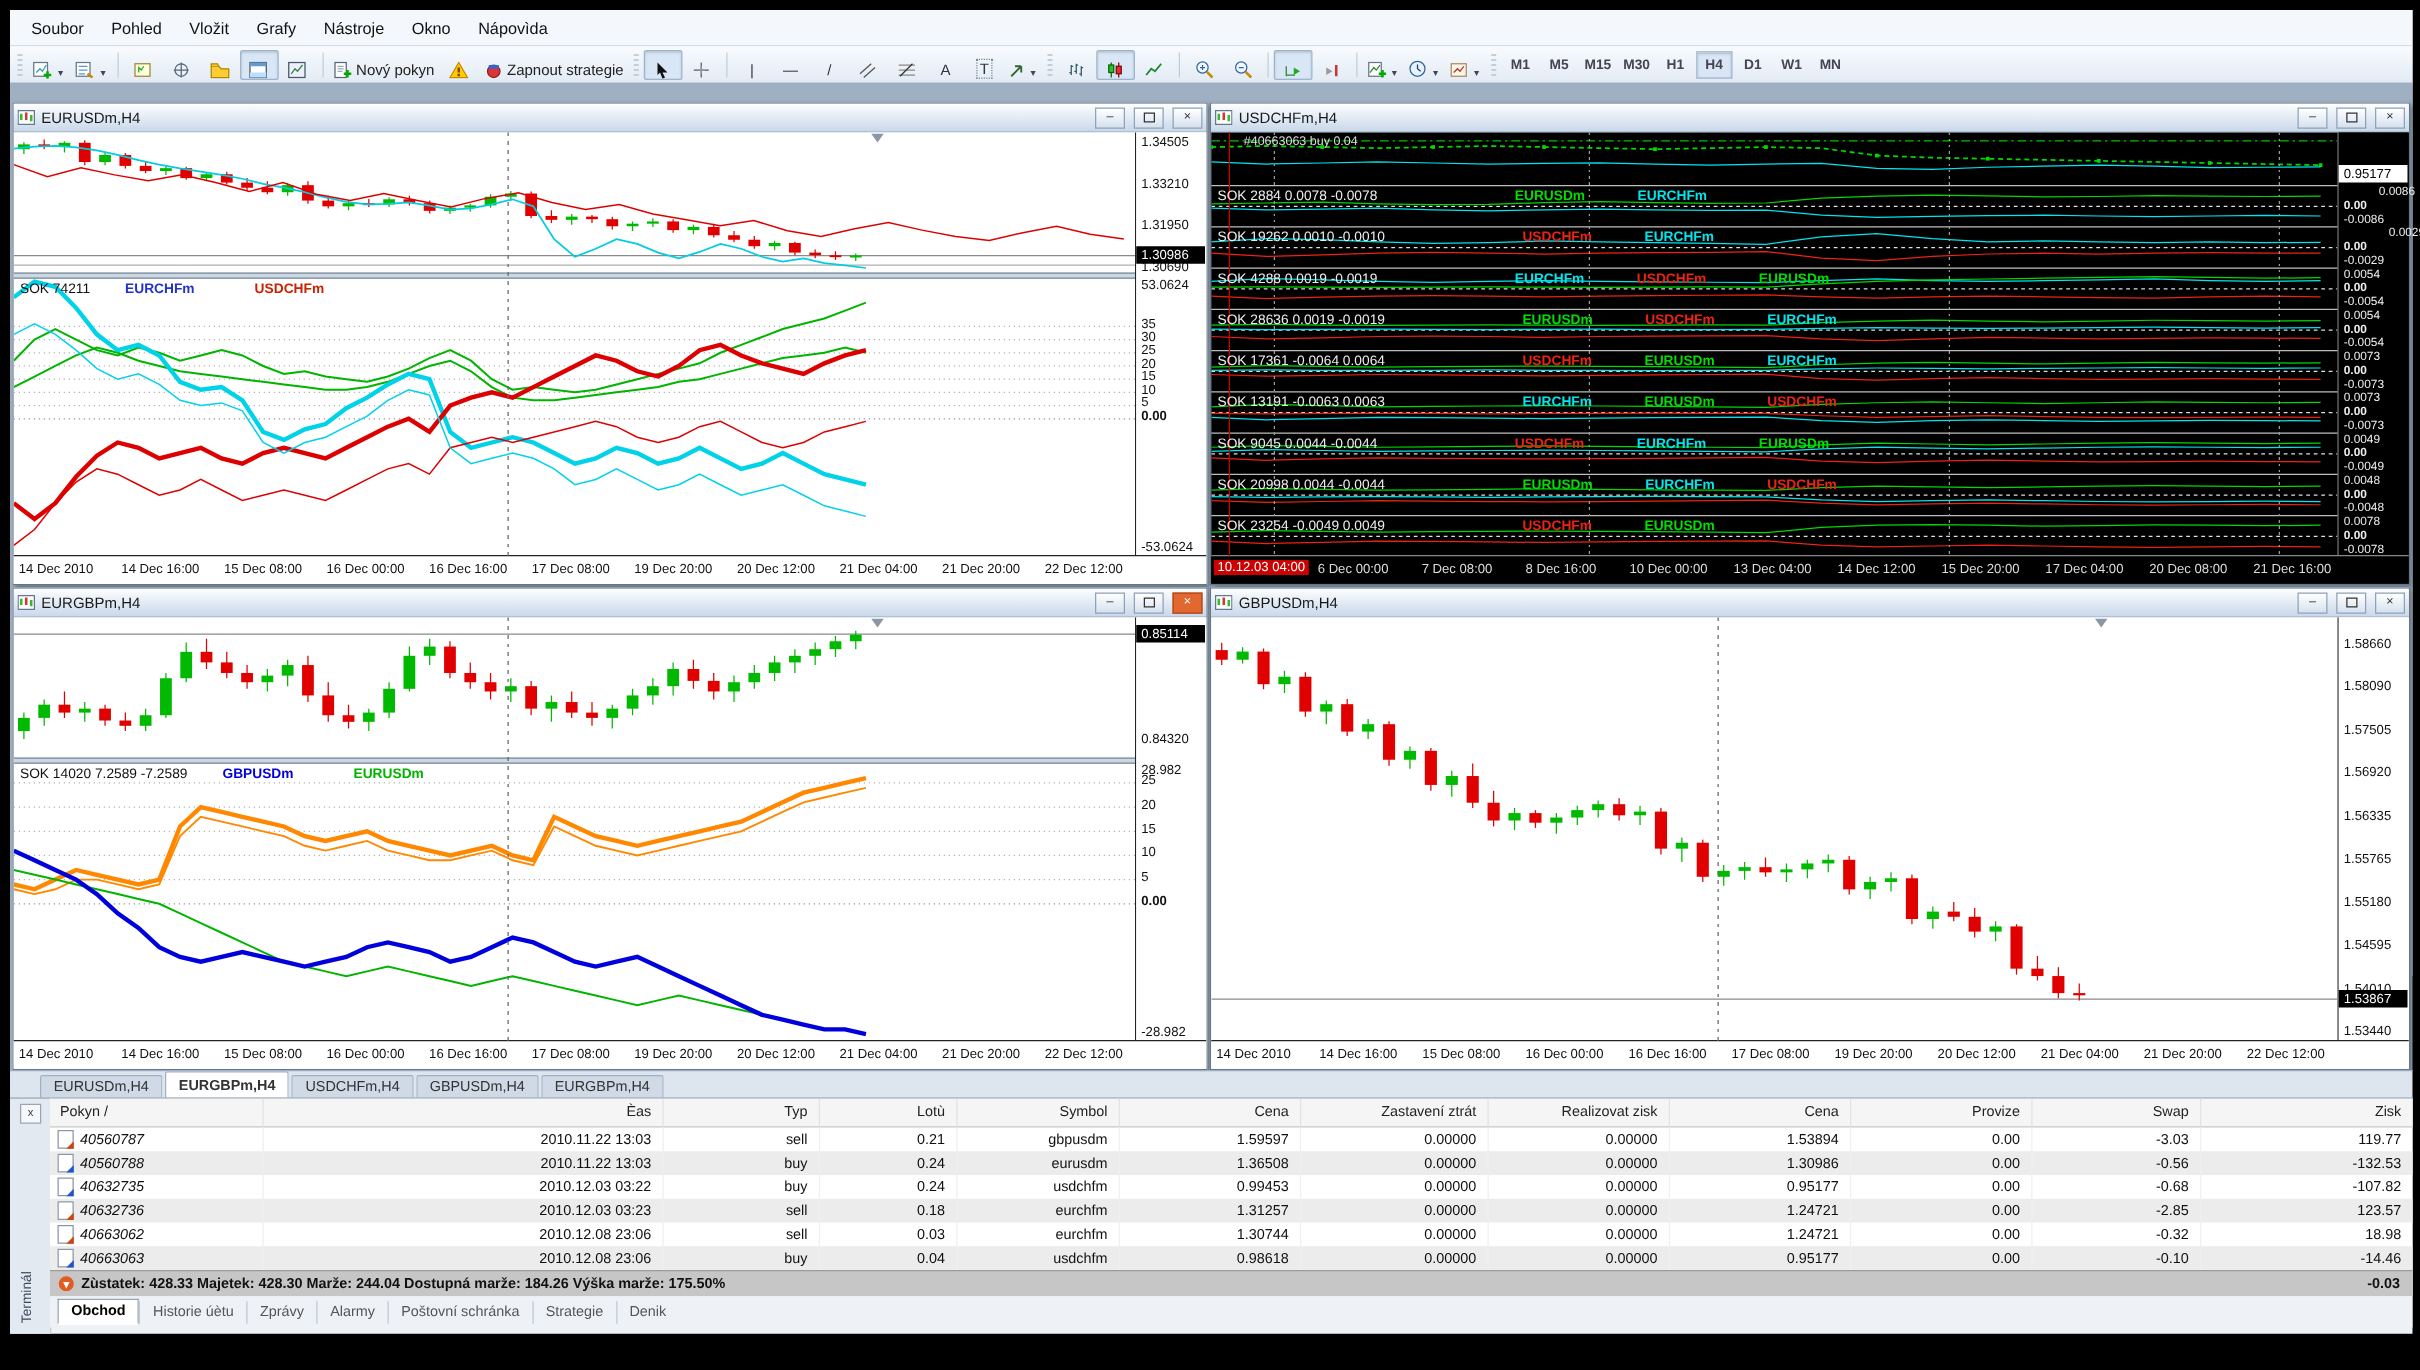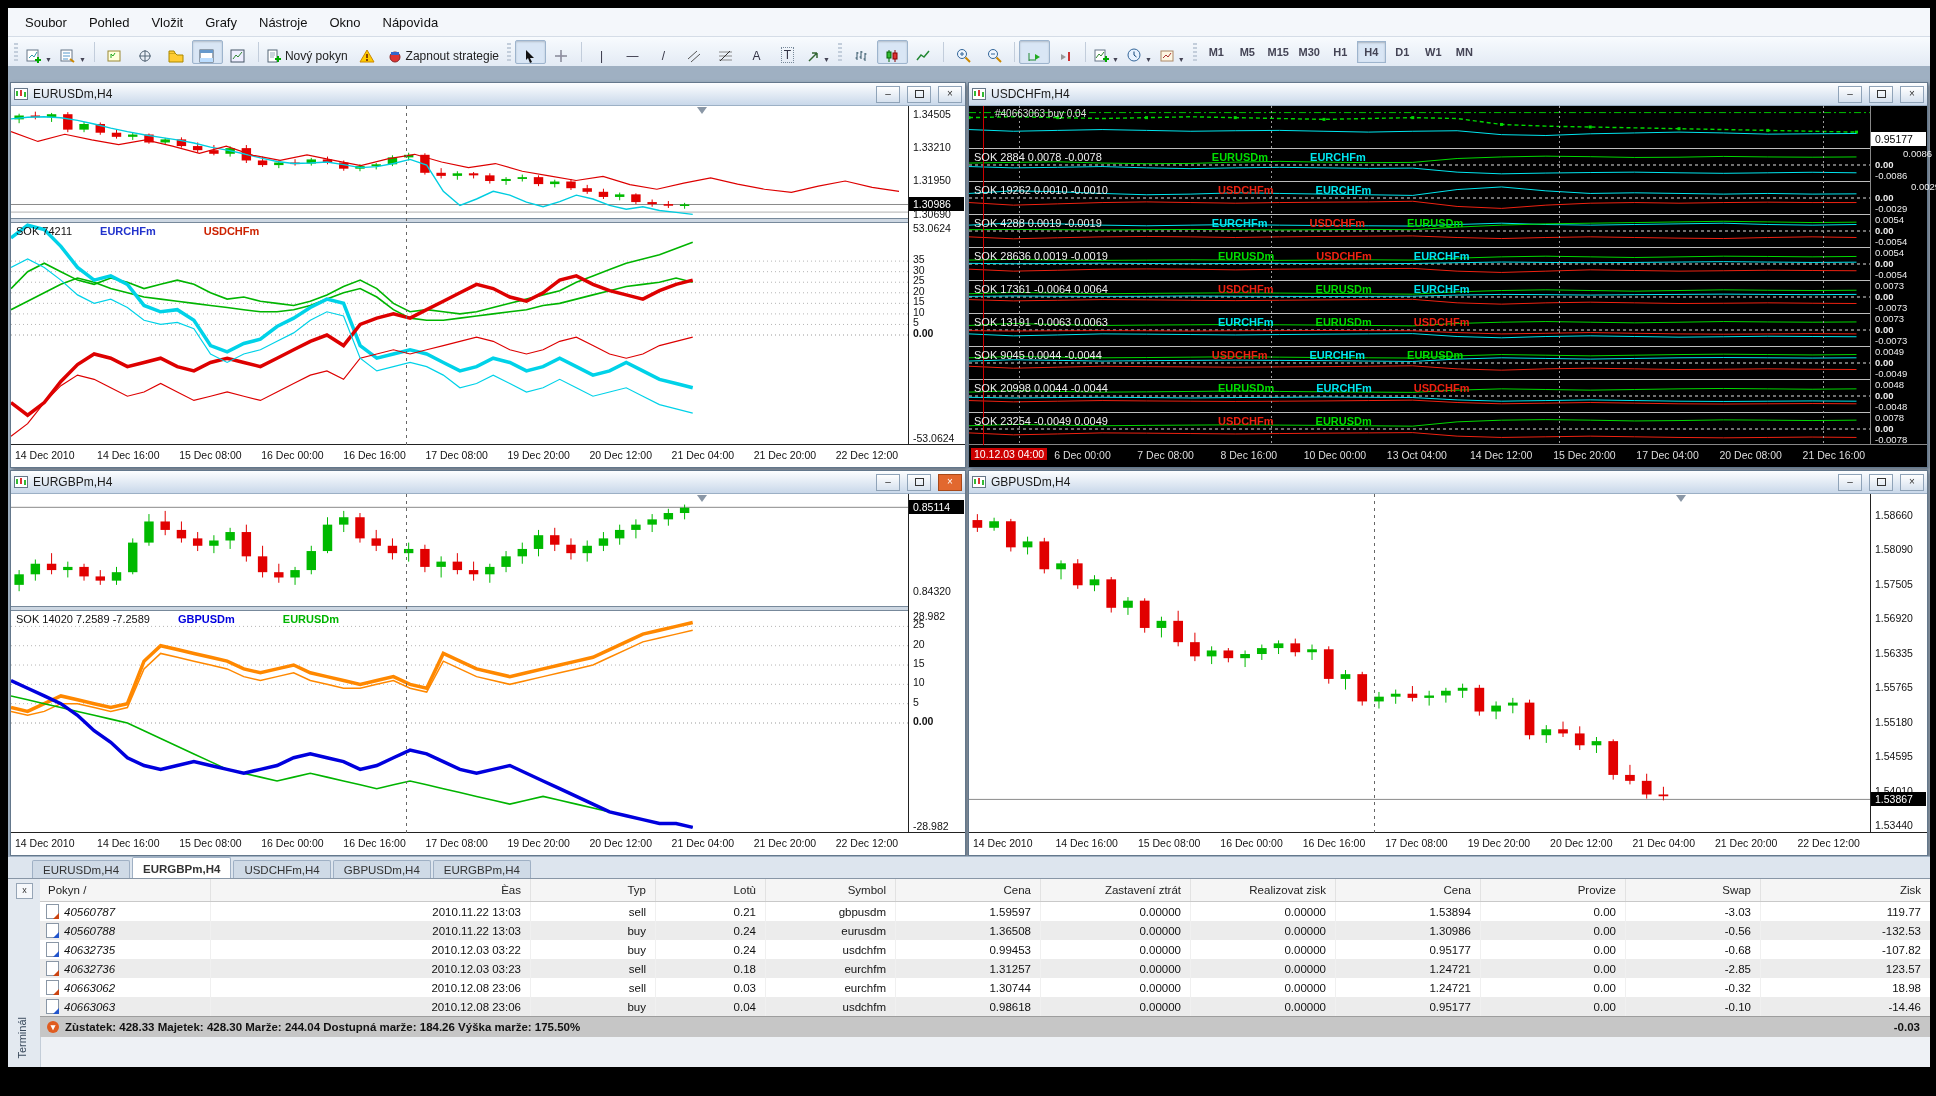--- a/index.html
+++ b/index.html
@@ -645,21 +645,21 @@
             <div class="scale-label" style="top: 306px; font-size: 9.5px;">0.0078</div>
             <div class="scale-label bold" style="top: 317px; font-size: 9.5px;">0.00</div>
             <div class="scale-label" style="top: 328px; font-size: 9.5px;">-0.0078</div>
           </div>
           <div class="time-axis">
             <div class="axis-label hl" style="left: 2px;">10.12.03 04:00</div>
             <div class="axis-label" style="left: 85.1623px;">6 Dec 00:00</div>
             <div class="axis-label" style="left: 168.325px;">7 Dec 08:00</div>
             <div class="axis-label" style="left: 251.487px;">8 Dec 16:00</div>
             <div class="axis-label" style="left: 334.649px;">10 Dec 00:00</div>
-            <div class="axis-label" style="left: 417.811px;">13 Oct 04:00</div>
+            <div class="axis-label" style="left: 417.811px;">13 Dec 04:00</div>
             <div class="axis-label" style="left: 500.974px;">14 Dec 12:00</div>
             <div class="axis-label" style="left: 584.136px;">15 Dec 20:00</div>
             <div class="axis-label" style="left: 667.298px;">17 Dec 04:00</div>
             <div class="axis-label" style="left: 750.461px;">20 Dec 08:00</div>
             <div class="axis-label" style="left: 833.623px;">21 Dec 16:00</div>
           </div>
         </div>
       </div>
     <div class="chart-window" id="win-eurgbp" style="left:2px;top:404px;width:954px;height:384px;">
         <div class="titlebar">
@@ -1215,15 +1215,24 @@
               <span>-14.46</span>
             </div>
           </div>
         </div>
       <div class="balance-row">
         <div class="bal-icon">▾</div>
         <span>Zùstatek: 428.33  Majetek: 428.30  Marže: 244.04  Dostupná marže: 184.26  Výška marže: 175.50%</span>
         <span class="bal-total">-0.03</span>
       </div>
     </div>
+    <div class="terminal-tabs" id="terminal-tabs">
+        <div class="tt active">Obchod</div>
+        <div class="tt">Historie úètu</div>
+        <div class="tt">Zprávy</div>
+        <div class="tt">Alarmy</div>
+        <div class="tt">Poštovní schránka</div>
+        <div class="tt">Strategie</div>
+        <div class="tt">Denik</div>
+      </div>
   </div>
 
 </div>
 
 </body></html>

